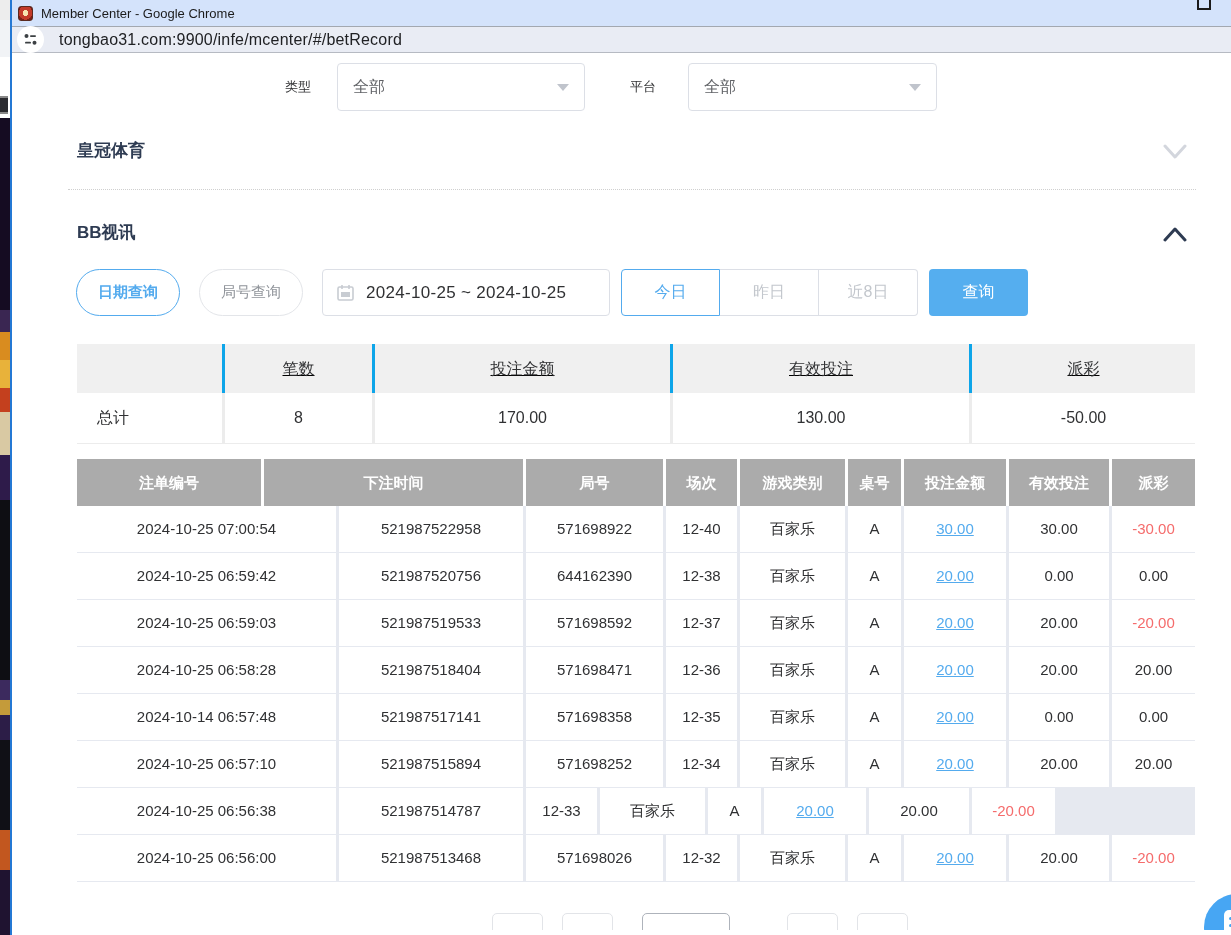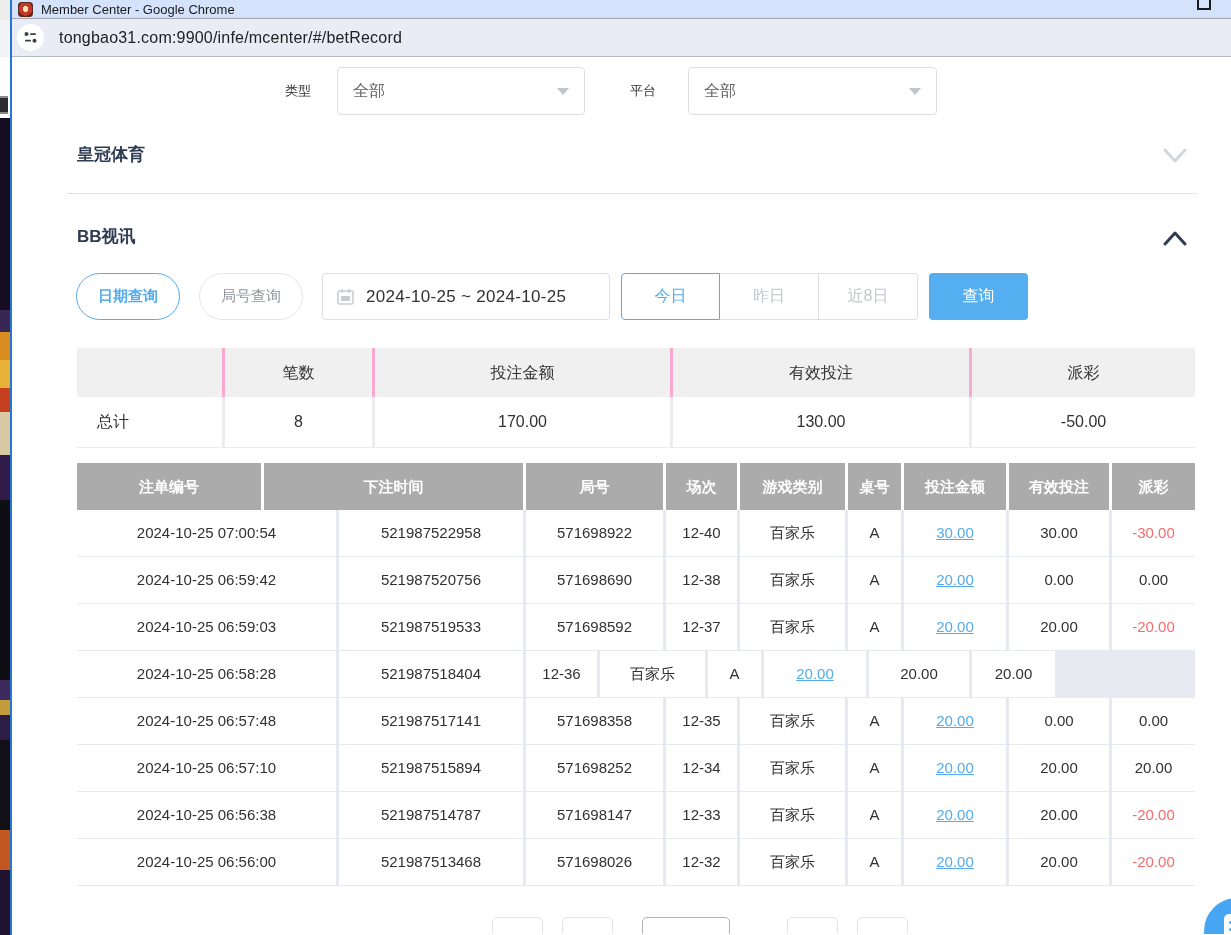--- a/index.html
+++ b/index.html
@@ -15,30 +15,30 @@
       #e8b23a 360px,#e8b23a 388px,#c4401e 388px,#c4401e 412px,#d9c9a3 412px,#d9c9a3 455px,
       #2e1b4a 455px,#2e1b4a 500px,#0e0e13 500px,#0e0e13 680px,#3c2a5e 680px,#3c2a5e 700px,
       #c49b3a 700px,#c49b3a 715px,#2c1d47 715px,#2c1d47 740px,#101016 740px,#101016 830px,
       #c2571f 830px,#c2571f 870px,#1f1330 870px,#1f1330 935px); }
   .desk-icon { position:absolute; left:0; top:96px; width:8px; height:18px; background:#2b2b30;
     border-top:2px solid #888; border-bottom:2px solid #888; }
 
   
   .window { position:absolute; left:10px; top:0; width:1221px; height:935px;
     border-left:2px solid #2478d4; background:#fff; }
-  .titlebar { position:relative; height:19px; background:#d4e3fb; border-bottom:1px solid #a3a8b0;
+  .titlebar { position:relative; height:27px; background:#d4e3fb; border-bottom:1px solid #a3a8b0;
     display:flex; align-items:center; padding-left:4px; overflow:hidden; }
   .favicon { width:15px; height:15px; border-radius:3px; margin:0 8px 0 2px;
     background:radial-gradient(circle at 50% 45%, #f7e3b0 0 30%, #c23a2a 31% 70%, #7a1f16 71%);
     border:1px solid #5a2a20; }
   .title-text { font-size:13px; color:#1b1b1b; white-space:nowrap; }
   .winbtn-max { position:absolute; right:20px; top:-4px; width:14px; height:14px;
     border:2px solid #1b1b1b; background:transparent; }
 
-  .urlbar { position:relative; height:38px; background:#e9ecf4; border-bottom:1px solid #b6bac2;
+  .urlbar { position:relative; height:26px; background:#e9ecf4; border-bottom:1px solid #b6bac2;
     display:flex; align-items:center; }
   .tune-badge { width:27px; height:27px; border-radius:50%; background:#fff; margin-left:5px;
     display:flex; align-items:center; justify-content:center; }
   .url-text { font-size:16px; color:#202124; margin-left:15px; letter-spacing:.2px; }
 
   
   .content { position:relative; width:1219px; height:877px; background:#fff; overflow:hidden; }
   .flabel { position:absolute; font-size:13px; color:#303133; }
   .select { position:absolute; top:10px; height:48px; background:#fff; border:1px solid #dcdfe6;
     border-radius:4px; display:flex; align-items:center; padding:0 15px; cursor:pointer; }
@@ -62,21 +62,21 @@
     display:flex; align-items:center; justify-content:center; font-size:16px; color:#c3c7cd; cursor:pointer; }
   .gbtn:first-child { border-left-width:1px; border-radius:4px 0 0 4px; }
   .gbtn:last-child { border-radius:0 4px 4px 0; }
   .gbtn.active { border:1px solid #54abee; color:#54abee; }
   .search-btn { position:absolute; left:917px; top:216px; width:99px; height:47px; background:#55aeef;
     border:none; border-radius:4px; color:#fff; font-size:16px; cursor:pointer; }
 
   
   .summary { position:absolute; left:65px; top:291px; width:1118px; }
   .srow { display:flex; gap:3px; }
-  .srow.head { background:#f9a8d4; }
+  .srow.head { background:#0ea5e9;text-decoration:underline; }
   .srow.head .scell { background:#f0f0f0; height:49px; line-height:49px; text-align:center;
     font-size:16px; color:#303133; }
   .srow.body { background:#ececec; border-bottom:1px solid #ececec; }
   .srow.body .scell { background:#fff; height:50px; line-height:50px; text-align:center;
     font-size:16px; color:#303133; }
   .scell.s0,.scell.b0 { flex:0 0 145px; }
   .scell.s1,.scell.b1 { flex:0 0 147px; }
   .scell.s2,.scell.b2 { flex:0 0 295px; }
   .scell.s3,.scell.b3 { flex:0 0 296px; }
   .scell.s4,.scell.b4 { flex:0 0 223px; }
@@ -228,21 +228,21 @@
               <div class="tcell c5">A</div>
               <div class="tcell c6">
                 <div class="betlink">30.00</div>
               </div>
               <div class="tcell c7">30.00</div>
               <div class="tcell c8 neg">-30.00</div>
             </div>
             <div class="trow">
               <div class="tcell c0">2024-10-25 06:59:42</div>
               <div class="tcell c1">521987520756</div>
-              <div class="tcell c2">571698690</div>
+              <div class="tcell c2">644162390</div>
               <div class="tcell c3">12-38</div>
               <div class="tcell c4">百家乐</div>
               <div class="tcell c5">A</div>
               <div class="tcell c6">
                 <div class="betlink">20.00</div>
               </div>
               <div class="tcell c7">0.00</div>
               <div class="tcell c8">0.00</div>
             </div>
             <div class="trow">
@@ -254,31 +254,32 @@
               <div class="tcell c5">A</div>
               <div class="tcell c6">
                 <div class="betlink">20.00</div>
               </div>
               <div class="tcell c7">20.00</div>
               <div class="tcell c8 neg">-20.00</div>
             </div>
             <div class="trow">
               <div class="tcell c0">2024-10-25 06:58:28</div>
               <div class="tcell c1">521987518404</div>
+              <div class="tcell c2">571698471</div>
               <div class="tcell c3">12-36</div>
               <div class="tcell c4">百家乐</div>
               <div class="tcell c5">A</div>
               <div class="tcell c6">
                 <div class="betlink">20.00</div>
               </div>
               <div class="tcell c7">20.00</div>
               <div class="tcell c8">20.00</div>
             </div>
             <div class="trow">
-              <div class="tcell c0">2024-10-25 06:57:48</div>
+              <div class="tcell c0">2024-10-14 06:57:48</div>
               <div class="tcell c1">521987517141</div>
               <div class="tcell c2">571698358</div>
               <div class="tcell c3">12-35</div>
               <div class="tcell c4">百家乐</div>
               <div class="tcell c5">A</div>
               <div class="tcell c6">
                 <div class="betlink">20.00</div>
               </div>
               <div class="tcell c7">0.00</div>
               <div class="tcell c8">0.00</div>
@@ -292,21 +293,20 @@
               <div class="tcell c5">A</div>
               <div class="tcell c6">
                 <div class="betlink">20.00</div>
               </div>
               <div class="tcell c7">20.00</div>
               <div class="tcell c8">20.00</div>
             </div>
             <div class="trow">
               <div class="tcell c0">2024-10-25 06:56:38</div>
               <div class="tcell c1">521987514787</div>
-              <div class="tcell c2">571698147</div>
               <div class="tcell c3">12-33</div>
               <div class="tcell c4">百家乐</div>
               <div class="tcell c5">A</div>
               <div class="tcell c6">
                 <div class="betlink">20.00</div>
               </div>
               <div class="tcell c7">20.00</div>
               <div class="tcell c8 neg">-20.00</div>
             </div>
             <div class="trow">

